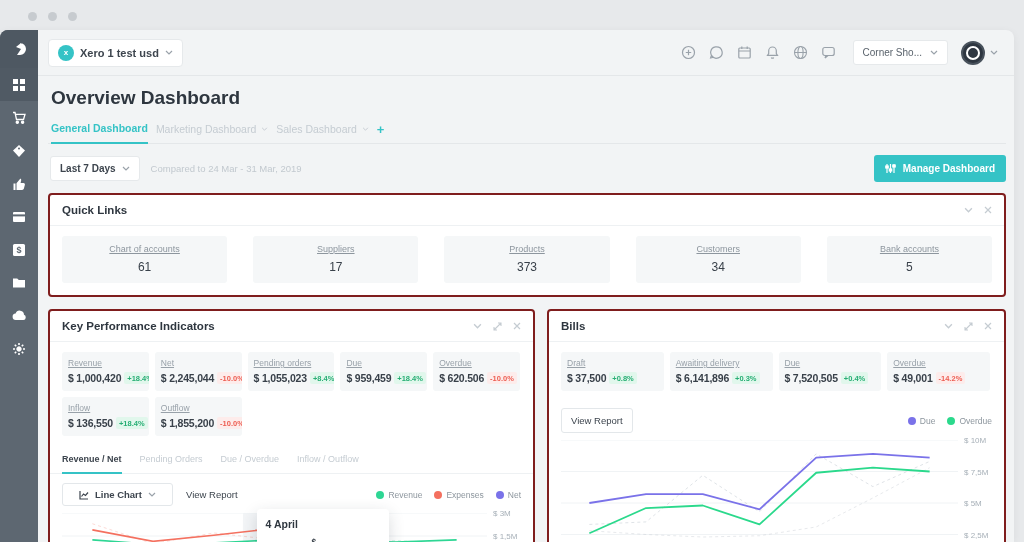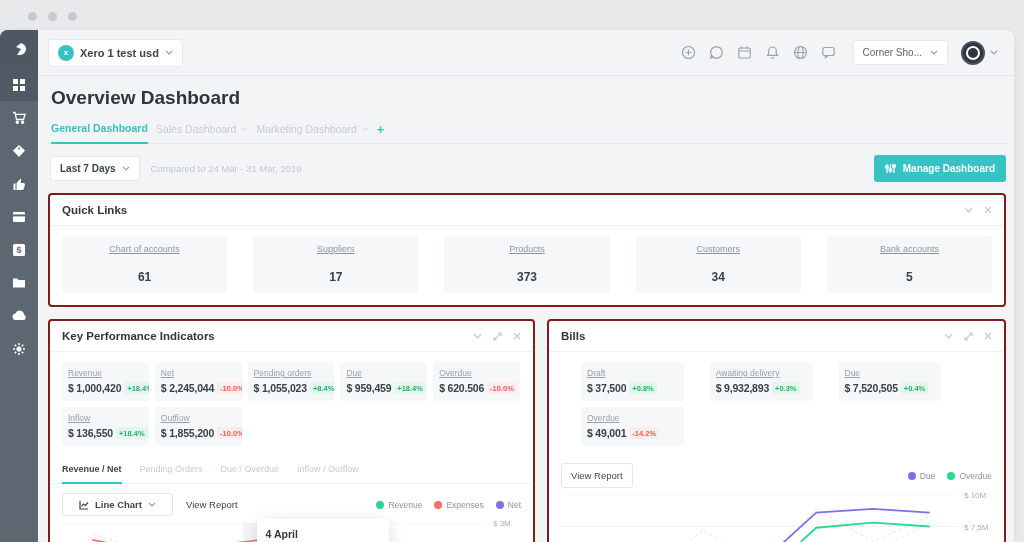--- a/index.html
+++ b/index.html
@@ -44,29 +44,29 @@
   .panel { background:#fff; border:2px solid #7f1d1d; border-radius:4px; }
   .panel-head { display:flex; align-items:center; padding:9px 12px; border-bottom:1px solid #eef1f3; }
   .panel-title { font-size:11.5px; font-weight:bold; color:#2e363f; }
   .panel-ctrls { margin-left:auto; display:flex; gap:11px; align-items:center; }
   .panel-ctrls .pc { cursor:pointer; display:grid; place-items:center; }
 
   
   .quick-body { display:flex; gap:26px; padding:10px 12px 12px; }
   .qcard { flex:1; background:#f5f7f8; border-radius:3px; text-align:center; padding:8px 0 9px; }
   .qlabel { font-size:9px; color:#8d969e; text-decoration:underline; cursor:pointer; }
-  .qvalue { font-size:12px; font-weight:bold; color:#39414a; margin-top:16px; }
+  .qvalue { font-size:12px; font-weight:normal; color:#39414a; margin-top:6px; }
 
   .columns { display:flex; gap:12px; margin-top:12px; align-items:stretch; }
   .kpi-panel { flex:0 0 487px; }
   .bills-panel { flex:1; }
 
   .cards-row { display:flex; flex-wrap:wrap; gap:6px; padding:10px 12px 8px; }
   .kcard { flex:0 0 calc(20% - 5px); background:#f5f7f8; border-radius:3px; padding:6px 6px 7px; overflow:hidden; }
-  .bills-panel .kcard { flex:0 0 calc(25% - 5px);margin-left:20px; }
+  .bills-panel .kcard { flex:0 0 calc(25% - 5px); }
   .klabel { font-size:8.5px; color:#98a1a9; text-decoration:underline; white-space:nowrap; cursor:pointer; }
   .kval-row { display:flex; align-items:center; gap:3px; margin-top:4px; white-space:nowrap; }
   .kval { font-size:10.5px; font-weight:bold; color:#39414a; letter-spacing:-0.2px; }
   .badge { font-size:7.5px; padding:1.5px 3px; border-radius:2px; font-weight:bold; }
   .badge.up { color:#27ae74; background:#e1f7ec; }
   .badge.down { color:#ed5e52; background:#fdeceb; }
 
   .kpi-tabs { display:flex; gap:18px; padding:2px 12px 0; border-bottom:1px solid #eef1f3; }
   .kpi-tab { font-size:9px; padding:8px 0; color:#c5ccd2; cursor:pointer; }
   .kpi-tab.active { color:#3d454e; font-weight:bold; border-bottom:2px solid #35c3c6; margin-bottom:-1px; }
@@ -246,27 +246,27 @@
       </div>
 
       <div class="content">
         <h1 class="page-title">Overview Dashboard</h1>
 
         <div class="dash-tabs">
           <span class="dash-tab active">
               <span>General Dashboard</span>
             </span>
           <span class="dash-tab">
-              <span>Sales Dashboard</span>
+              <span>Marketing Dashboard</span>
             <svg width="7" height="4" viewBox="0 0 8 5">
                 <path d="M1 1l3 3 3-3" fill="none" stroke="#c5ccd2" stroke-width="1.2"></path>
               </svg>
             </span>
           <span class="dash-tab">
-              <span>Marketing Dashboard</span>
+              <span>Sales Dashboard</span>
             <svg width="7" height="4" viewBox="0 0 8 5">
                 <path d="M1 1l3 3 3-3" fill="none" stroke="#c5ccd2" stroke-width="1.2"></path>
               </svg>
             </span>
           <span class="add-tab">+</span>
         </div>
 
         <div class="filter-row">
           <span class="range-chip">
             <span>Last 7 Days</span>
@@ -504,21 +504,21 @@
               <div class="kcard">
                 <div class="klabel">Draft</div>
                 <div class="kval-row">
                     <span class="kval">$ 37,500</span>
                     <span class="badge up">+0.8%</span>
                   </div>
               </div>
               <div class="kcard">
                 <div class="klabel">Awaiting delivery</div>
                 <div class="kval-row">
-                    <span class="kval">$ 9,932,893</span>
+                    <span class="kval">$ 6,141,896</span>
                     <span class="badge up">+0.3%</span>
                   </div>
               </div>
               <div class="kcard">
                 <div class="klabel">Due</div>
                 <div class="kval-row">
                     <span class="kval">$ 7,520,505</span>
                     <span class="badge up">+0.4%</span>
                   </div>
               </div>

